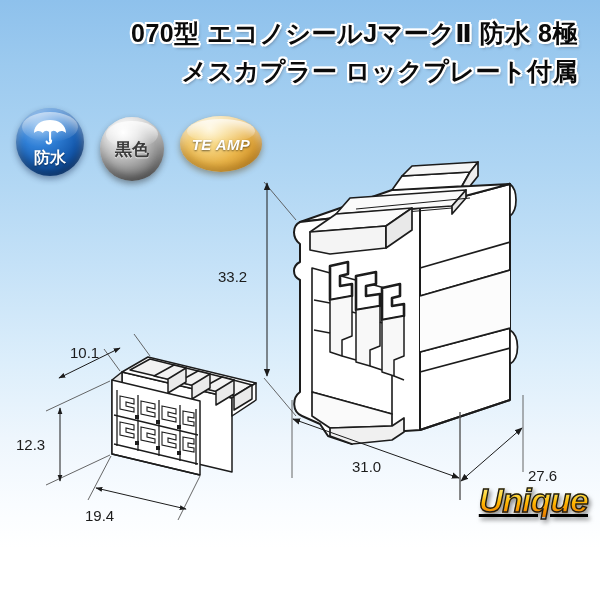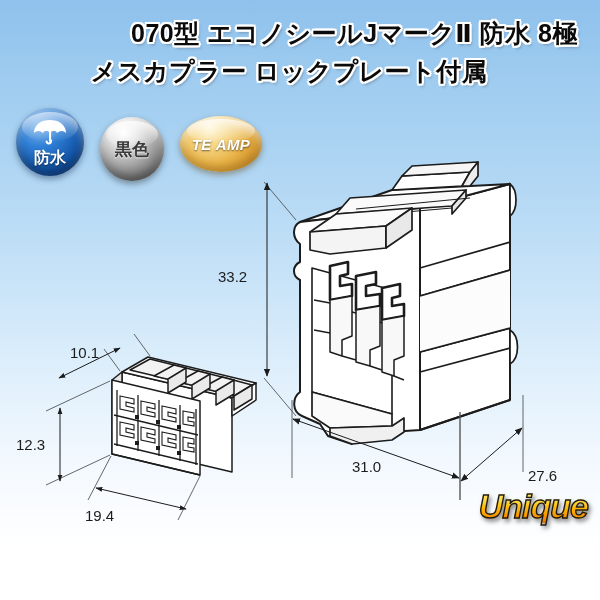--- a/index.html
+++ b/index.html
@@ -25,21 +25,21 @@
     font-size:25px;font-weight:bold;color:#0a0a0a;
     letter-spacing:.5px;line-height:38px;white-space:nowrap;
     text-shadow:
       -1.6px -1.6px 0 #ffffff, 1.6px -1.6px 0 #ffffff,
       -1.6px  1.6px 0 #ffffff, 1.6px  1.6px 0 #ffffff,
       -2.2px 0 0 #ffffff, 2.2px 0 0 #ffffff,
        0 -2.2px 0 #ffffff, 0 2.2px 0 #ffffff,
        2px 3px 3px rgba(60,70,90,.45);
   }
   .title-line.l1{text-align:right}
-  .title-line.l2{text-align:center}
+  .title-line.l2{text-align:right}
 
   
   .badges{position:absolute;left:16px;top:108px;height:74px;}
   .badge{position:absolute;top:0;display:flex;align-items:center;justify-content:center;}
   .badge-lbl{
     position:relative;z-index:3;font-weight:bold;color:#fff;
     text-shadow:0 1px 2px rgba(0,0,0,.55);white-space:nowrap;
   }
 
   
@@ -77,22 +77,22 @@
 
   
   #drawing{position:absolute;left:0;top:0;width:600px;height:600px;}
   .dimtxt{
     font-family:"Liberation Sans","DejaVu Sans",sans-serif;
     font-size:15px;fill:#1c1c1c;
   }
 
   
   .logo{
-    position:absolute;right:12px;bottom:25px;
-    text-align:left;line-height:.96;pointer-events:none;
+    position:absolute;right:12px;bottom:31px;
+    text-align:left;line-height:.96;pointer-events:none;text-decoration:underline;
   }
   .logo span{
     display:block;font-style:italic;font-weight:bold;
     font-size:34px;letter-spacing:-1px;
     background:linear-gradient(to bottom,#ffe98a 0%,#ffd83c 34%,#ffb300 58%,#f59000 82%,#e07a00 100%);
     -webkit-background-clip:text;background-clip:text;color:transparent;
     -webkit-text-stroke:1.4px #1a1a1a;
     filter:drop-shadow(2px 3px 2px rgba(60,60,60,.55));
   }
   .logo .l2{font-size:36px;margin-top:-2px;margin-right:-2px;}

